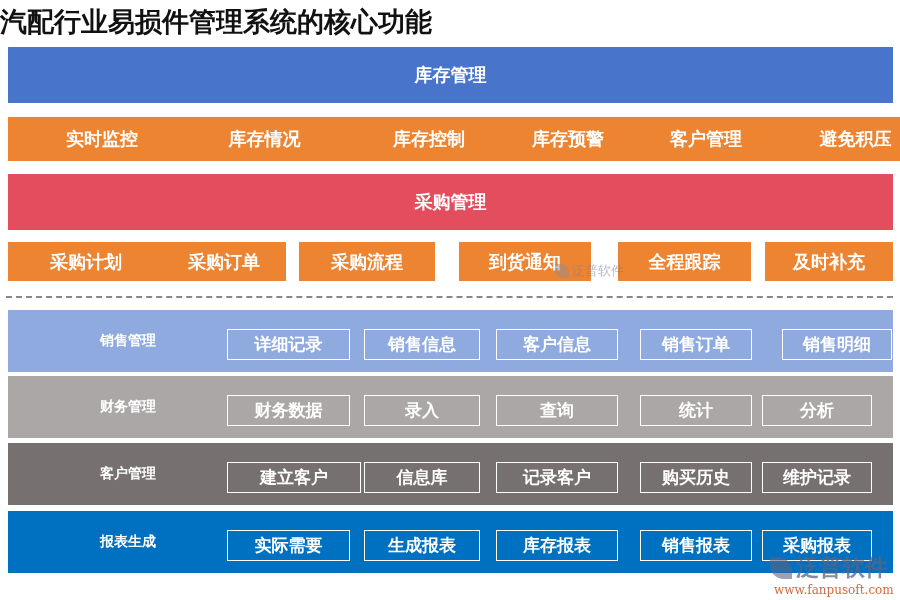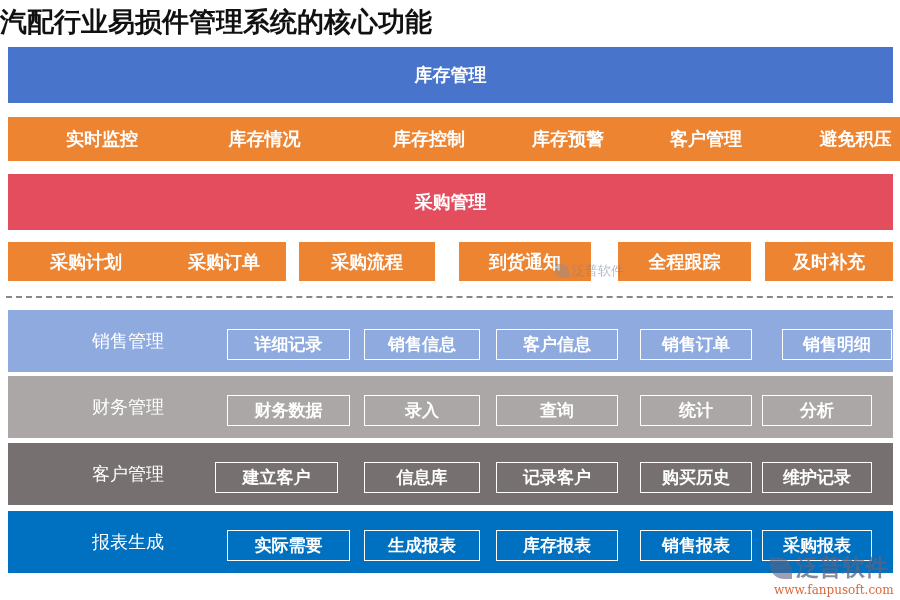--- a/index.html
+++ b/index.html
@@ -13,21 +13,21 @@
     .bar.pur { top: 174px; height: 56px; background: #e34d5e; }
     .obox { position: absolute; background: #ed8432; color: #fff; font-weight: bold;
             font-size: 18px; display: flex; align-items: center; justify-content: center; }
     .row1 { top: 117px; height: 44px; padding-left: 29px; }
     .row2 { top: 242px; height: 39px; }
     .dash { position: absolute; left: 6px; top: 296px; width: 887px; height: 0;
             border-top: 2px dashed #888; }
     .band { position: absolute; left: 8px; width: 885px; height: 62px; }
     .band .blabel { position: absolute; left: 60px; width: 120px; top: 0; height: 62px;
                     display: flex; align-items: center; justify-content: center;
-                    color: #fff; font-weight: normal; font-size: 18px; }
+                    color: #fff; font-weight: bold; font-size: 14px; }
     .wbox { position: absolute; top: 19px; height: 31px; border: 1.5px solid #fff;
             box-sizing: border-box; color: #fff; font-weight: bold; font-size: 17px;
             display: flex; align-items: center; justify-content: center; }
     .watermark { position: absolute; left: 555px; top: 262px; font-size: 13px;
                  color: rgba(120,130,160,0.55); display: flex; align-items: center; gap: 3px; }
     .wm-leaf { width: 14px; height: 14px; background: rgba(150,140,140,0.5);
                border-radius: 0 8px 0 8px; }
     .logo { position: absolute; left: 770px; top: 552px; width: 125px; height: 46px; }
     .logo-main { display: flex; align-items: center; gap: 4px; font-size: 23px;
                  color: rgba(90,100,130,0.75); font-weight: bold; }
@@ -77,21 +77,21 @@
   <div class="blabel">财务管理</div>
   <div class="wbox" style="left:219px;width:123px">财务数据</div>
   <div class="wbox" style="left:356px;width:116px">录入</div>
   <div class="wbox" style="left:488px;width:122px">查询</div>
   <div class="wbox" style="left:632px;width:112px">统计</div>
   <div class="wbox" style="left:754px;width:110px">分析</div>
 </div>
 
 <div class="band" style="top:443px;background:#767170">
   <div class="blabel">客户管理</div>
-  <div class="wbox" style="left:207px;width:123px">建立客户</div>
+  <div class="wbox" style="left:219px;width:134px">建立客户</div>
   <div class="wbox" style="left:356px;width:116px">信息库</div>
   <div class="wbox" style="left:488px;width:122px">记录客户</div>
   <div class="wbox" style="left:632px;width:112px">购买历史</div>
   <div class="wbox" style="left:754px;width:110px">维护记录</div>
 </div>
 
 <div class="band" style="top:511px;background:#0070c0">
   <div class="blabel">报表生成</div>
   <div class="wbox" style="left:219px;width:123px">实际需要</div>
   <div class="wbox" style="left:356px;width:116px">生成报表</div>

